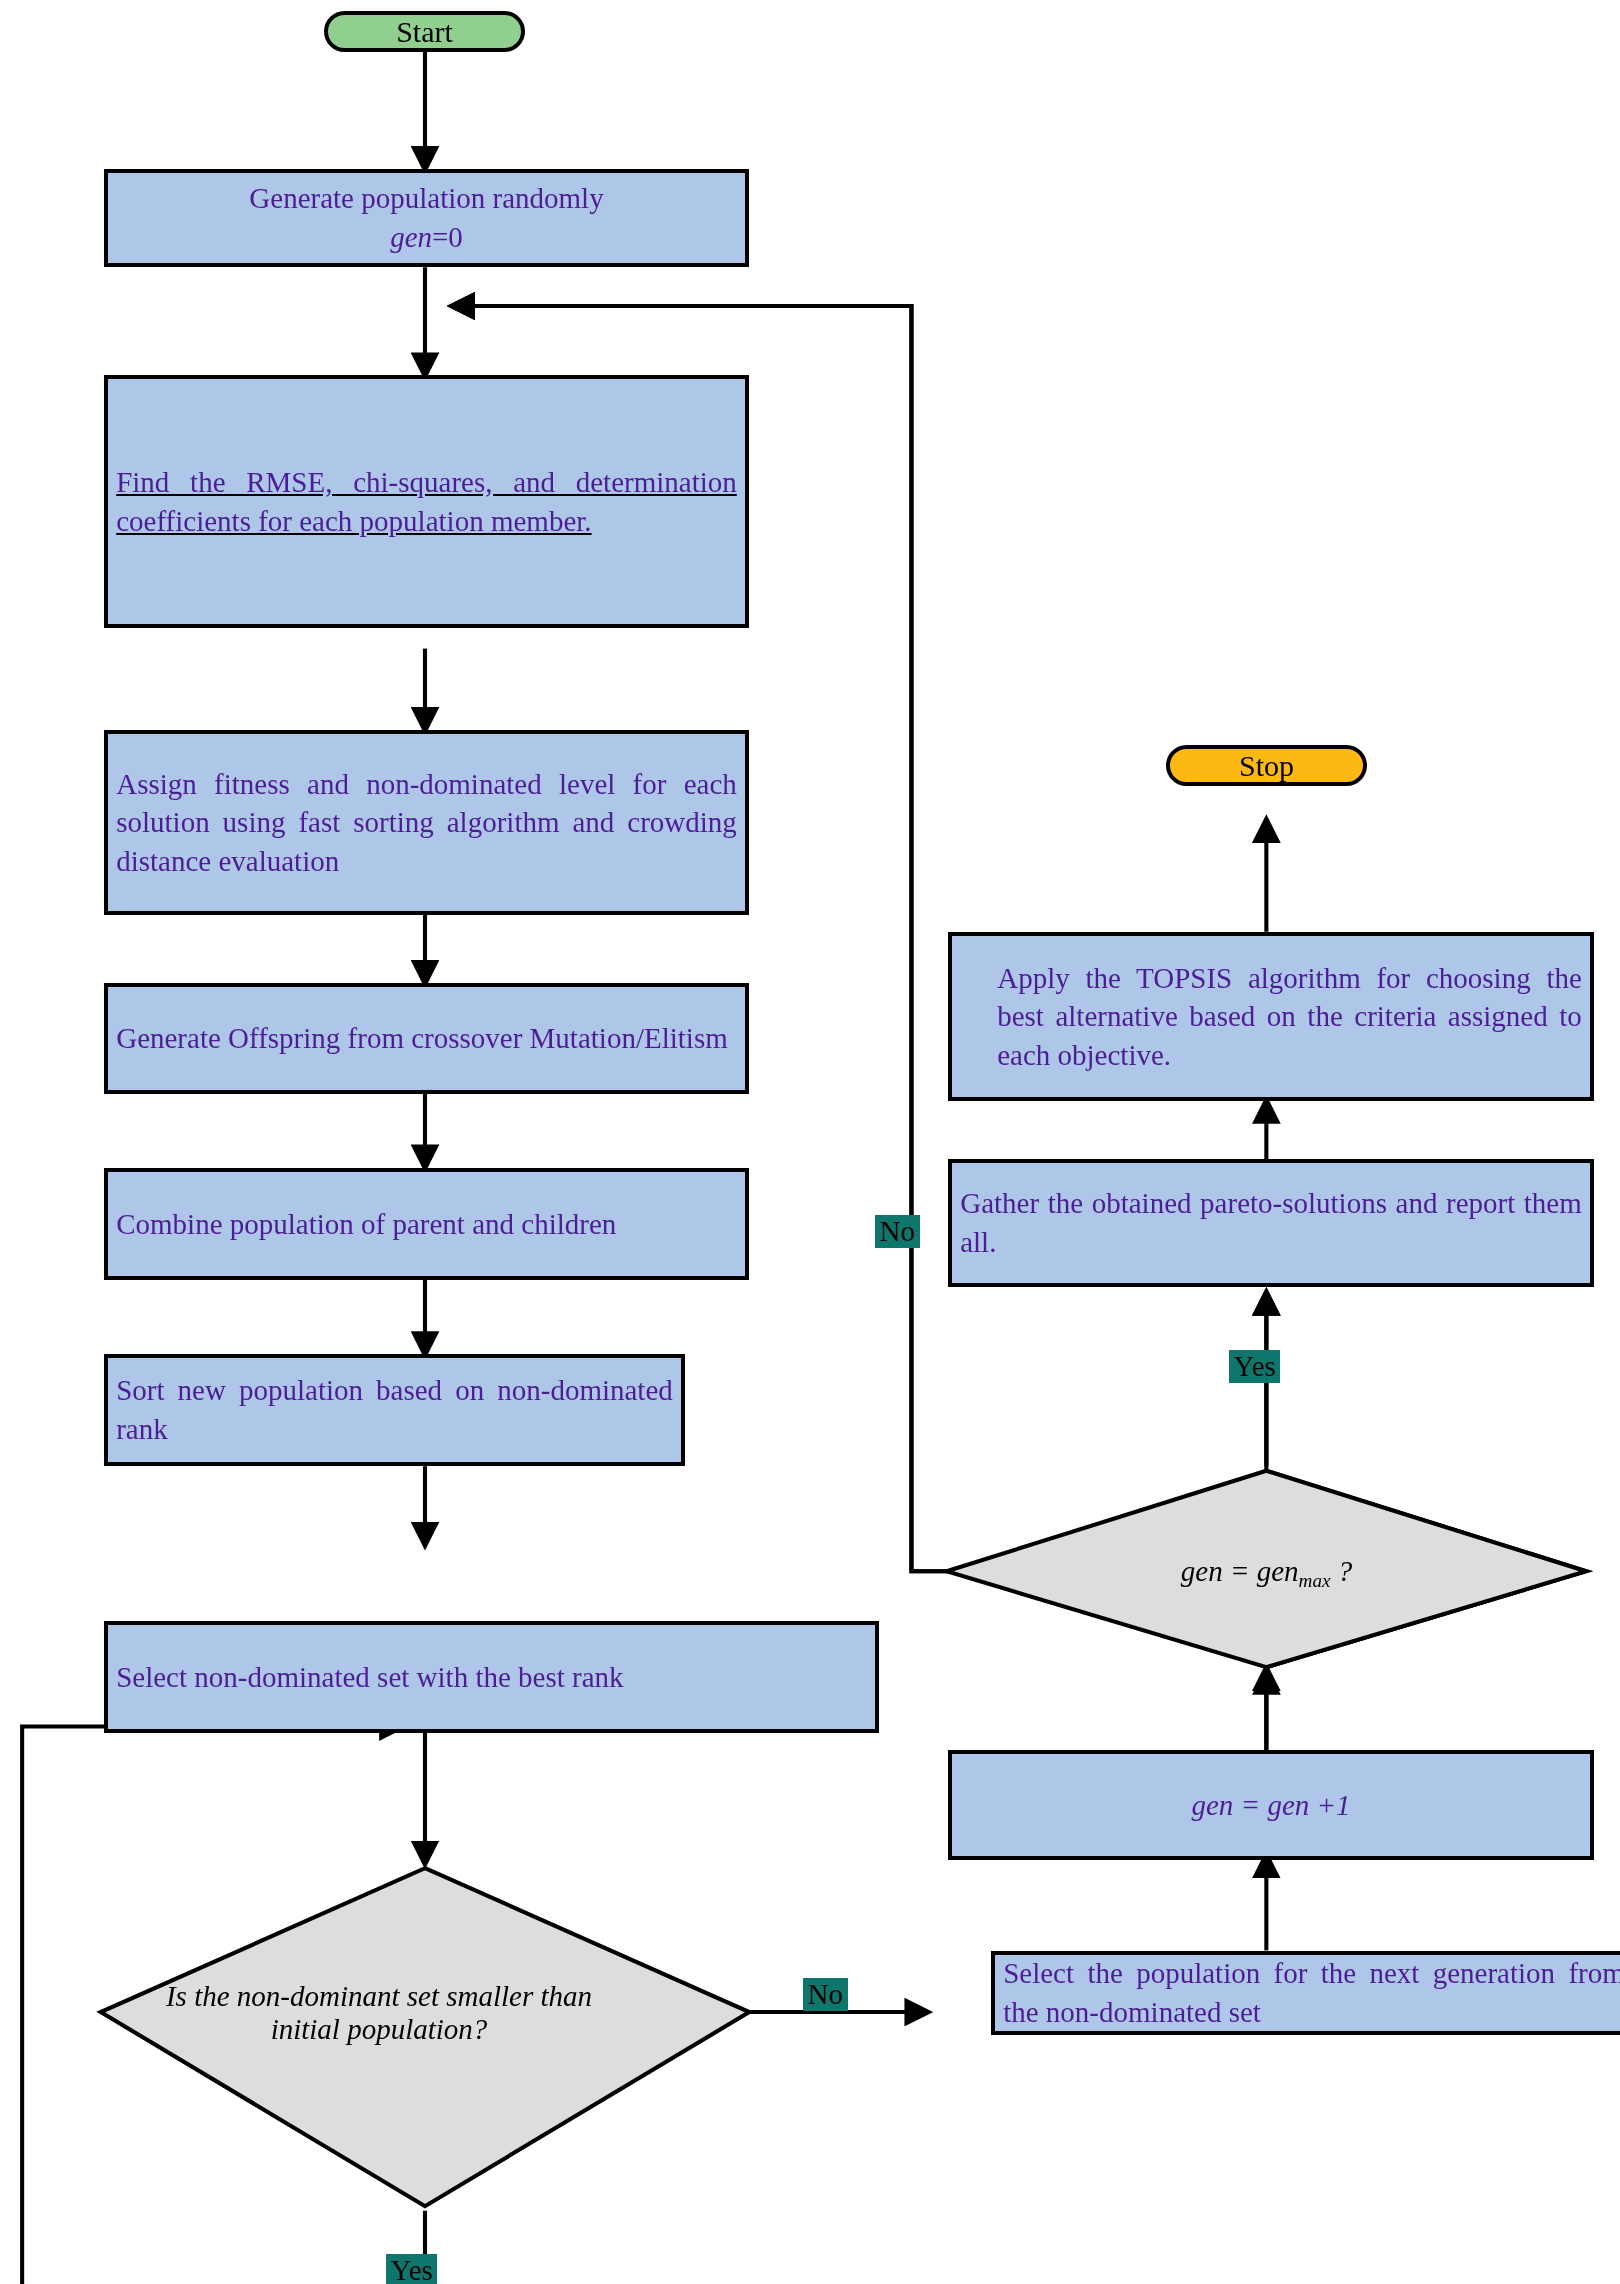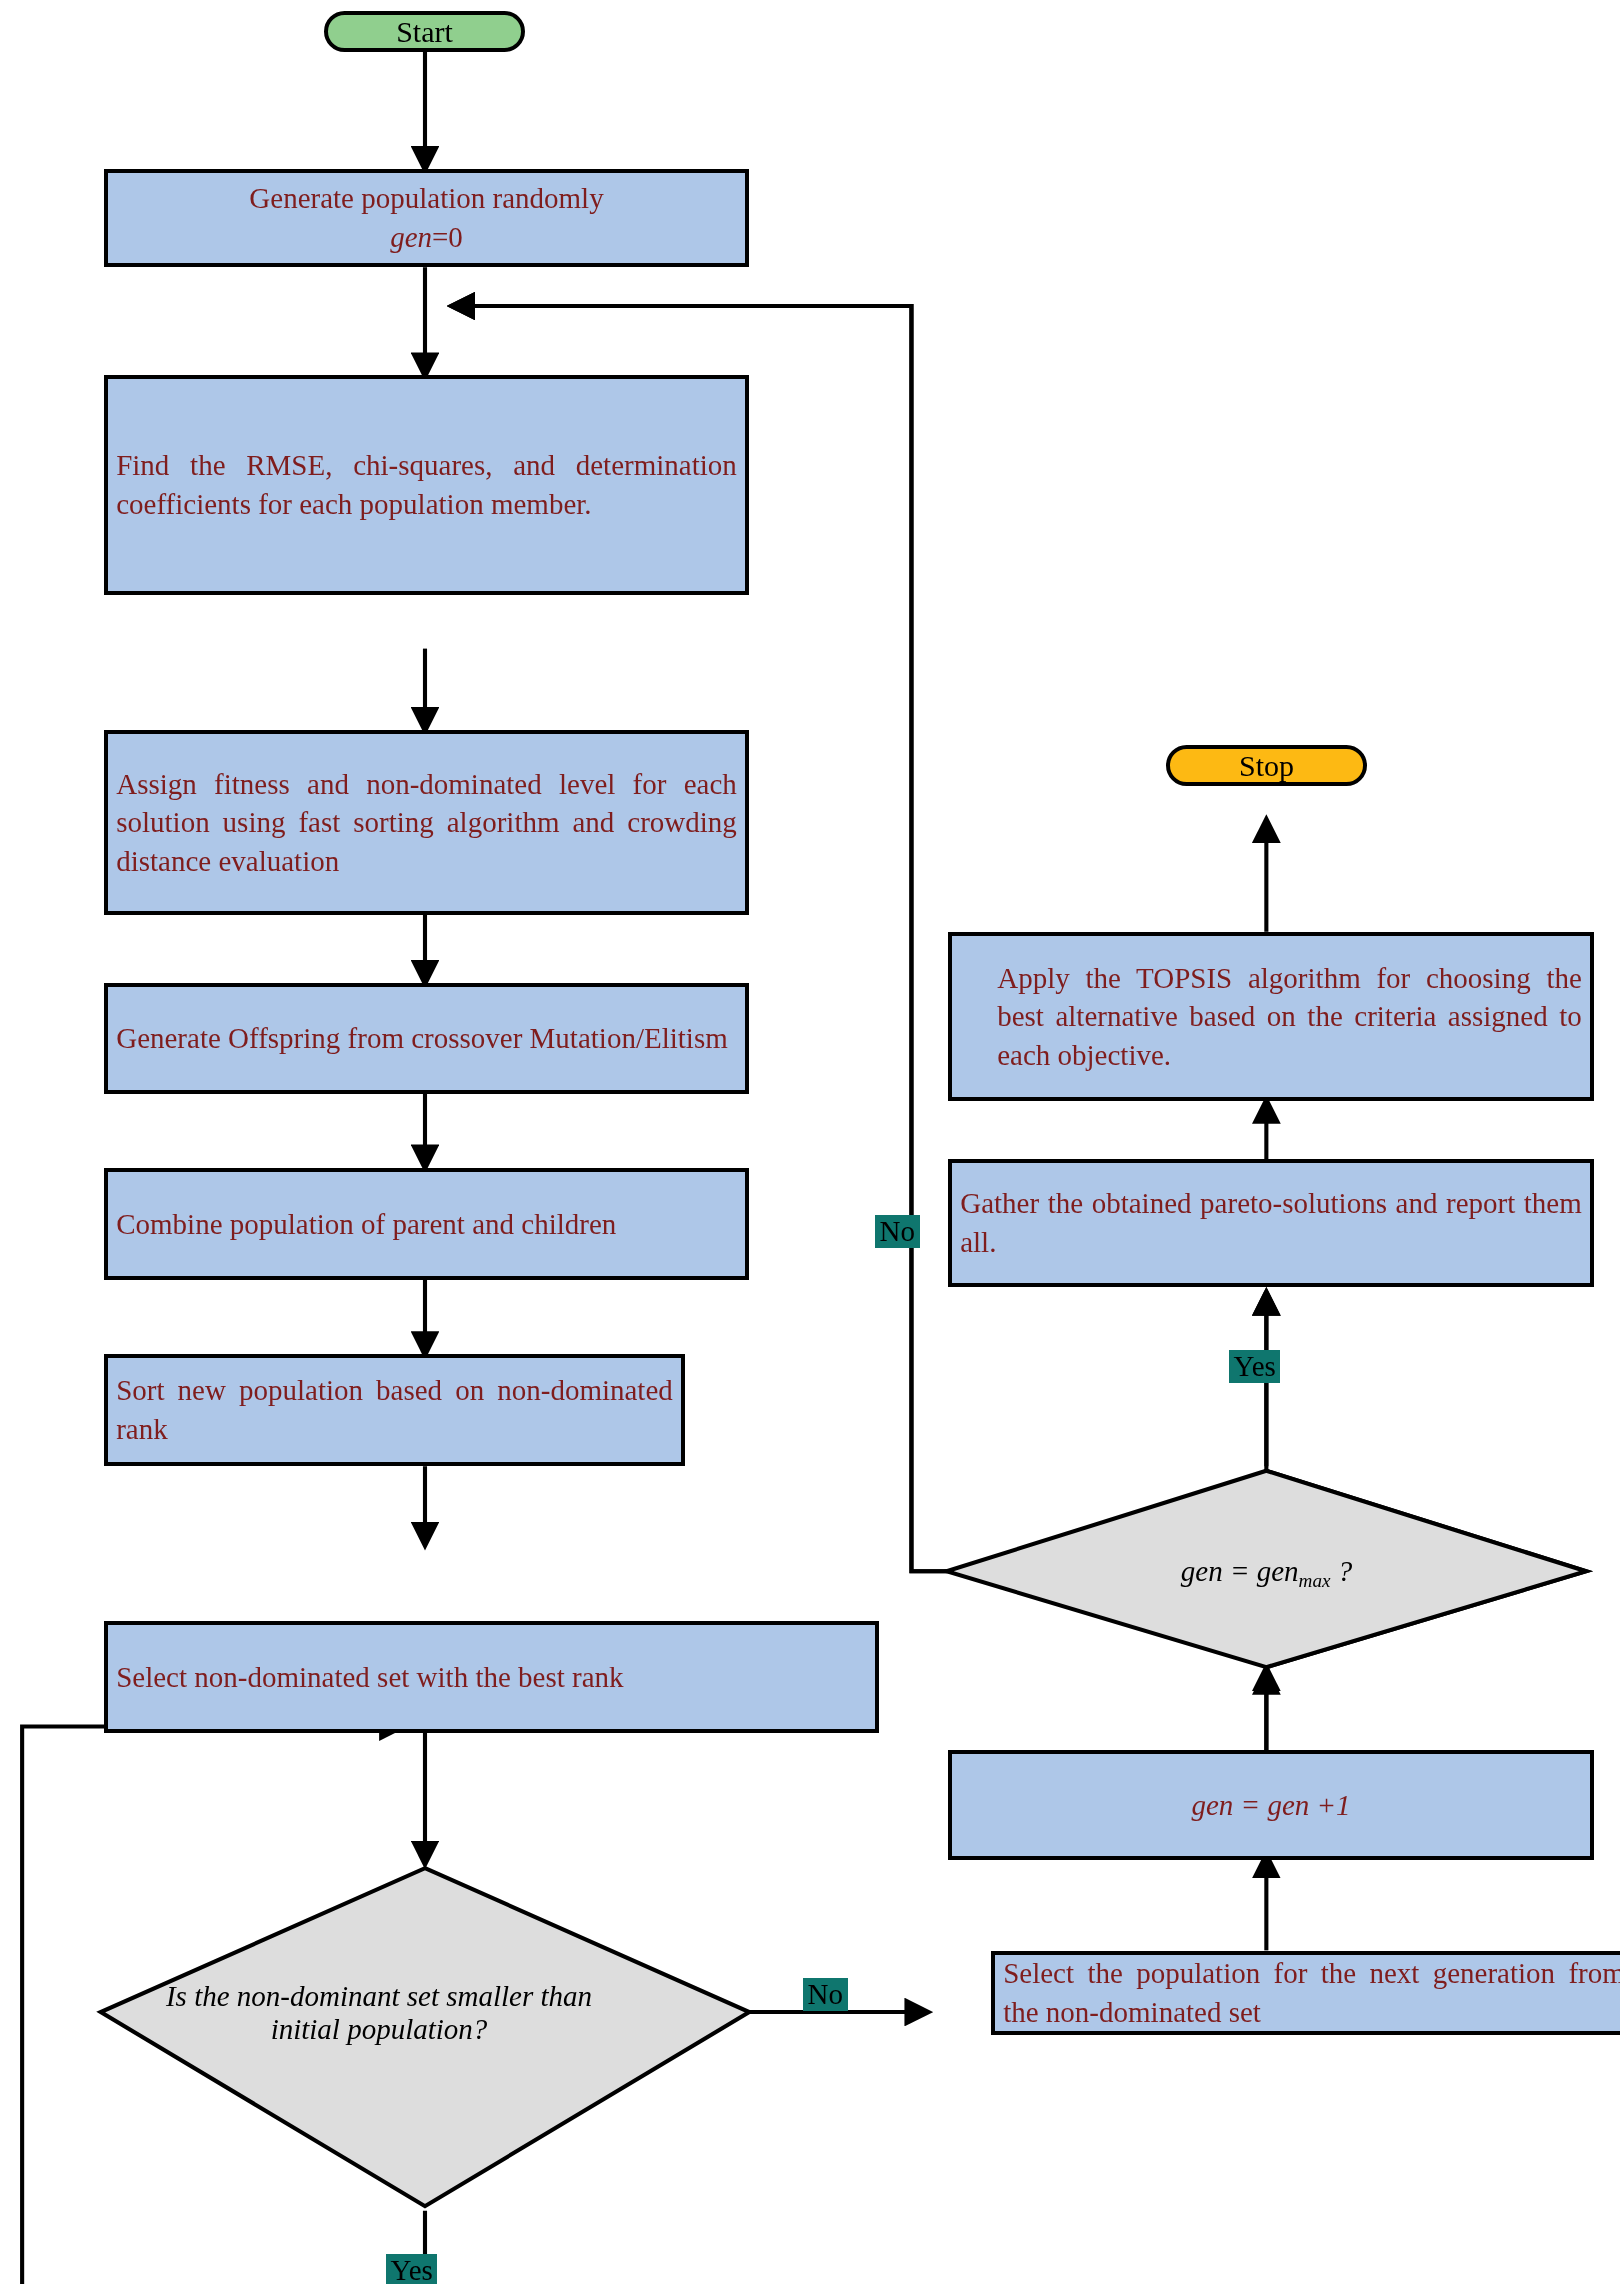--- a/index.html
+++ b/index.html
@@ -13,21 +13,21 @@
     background:#AEC7E8;
     border:4.1px solid #000;
     display:flex;
     align-items:center;
   }
   .proc .txt{
     width:100%;
     padding:0 8.2px;
     font-size:29px;
     line-height:1.33;
-    color:#7f1d1d;
+    color:#4c1d95;
     text-align:justify;
     text-justify:inter-word;
     hyphens:none;
   }
   .proc .txt.center{text-align:center;}
   .proc .txt.ital{font-style:italic;}
   
   .term{
     background:#90CF8E;
     border:4.1px solid #000;
@@ -123,21 +123,21 @@
     <span>Stop</span>
   </div>
 
   <div class="node proc" style="left:104px; top:169px; width:645px; height:98px;">
     <div class="txt center">
       <span>Generate population randomly</span><br>
       <i>gen</i><span>=0</span>
     </div>
   </div>
 
-  <div class="node proc" style="left:104px; top:375px; width:645px; height:220px;">
+  <div class="node proc" style="left:104px; top:375px; width:645px; height:253px;text-decoration:underline;">
     <div class="txt">Find the RMSE, chi-squares, and determination coefficients for each population member.</div>
   </div>
 
   <div class="node proc" style="left:104px; top:730px; width:645px; height:185px;">
     <div class="txt">Assign fitness and non-dominated level for each solution using fast sorting algorithm and crowding distance evaluation</div>
   </div>
 
   <div class="node proc" style="left:104px; top:983px; width:645px; height:111px;">
     <div class="txt">Generate Offspring from crossover Mutation/Elitism</div>
   </div>

